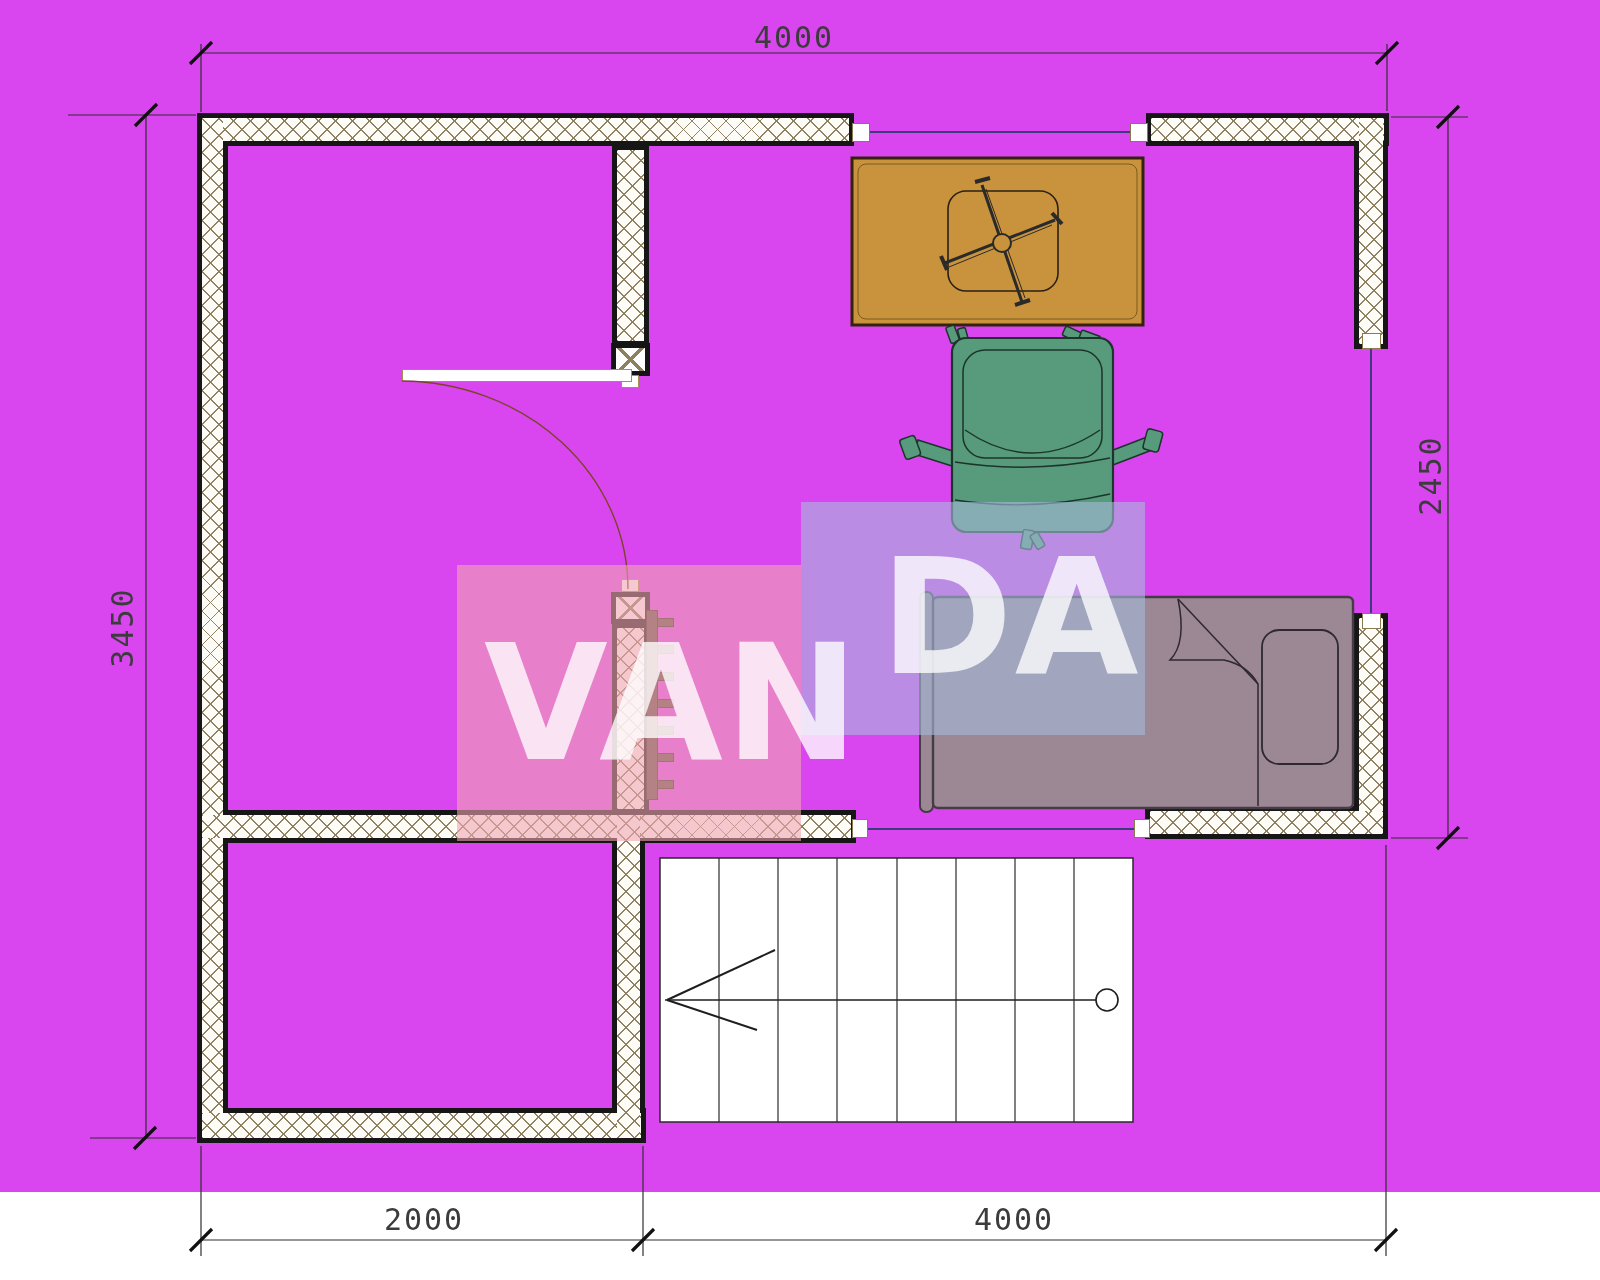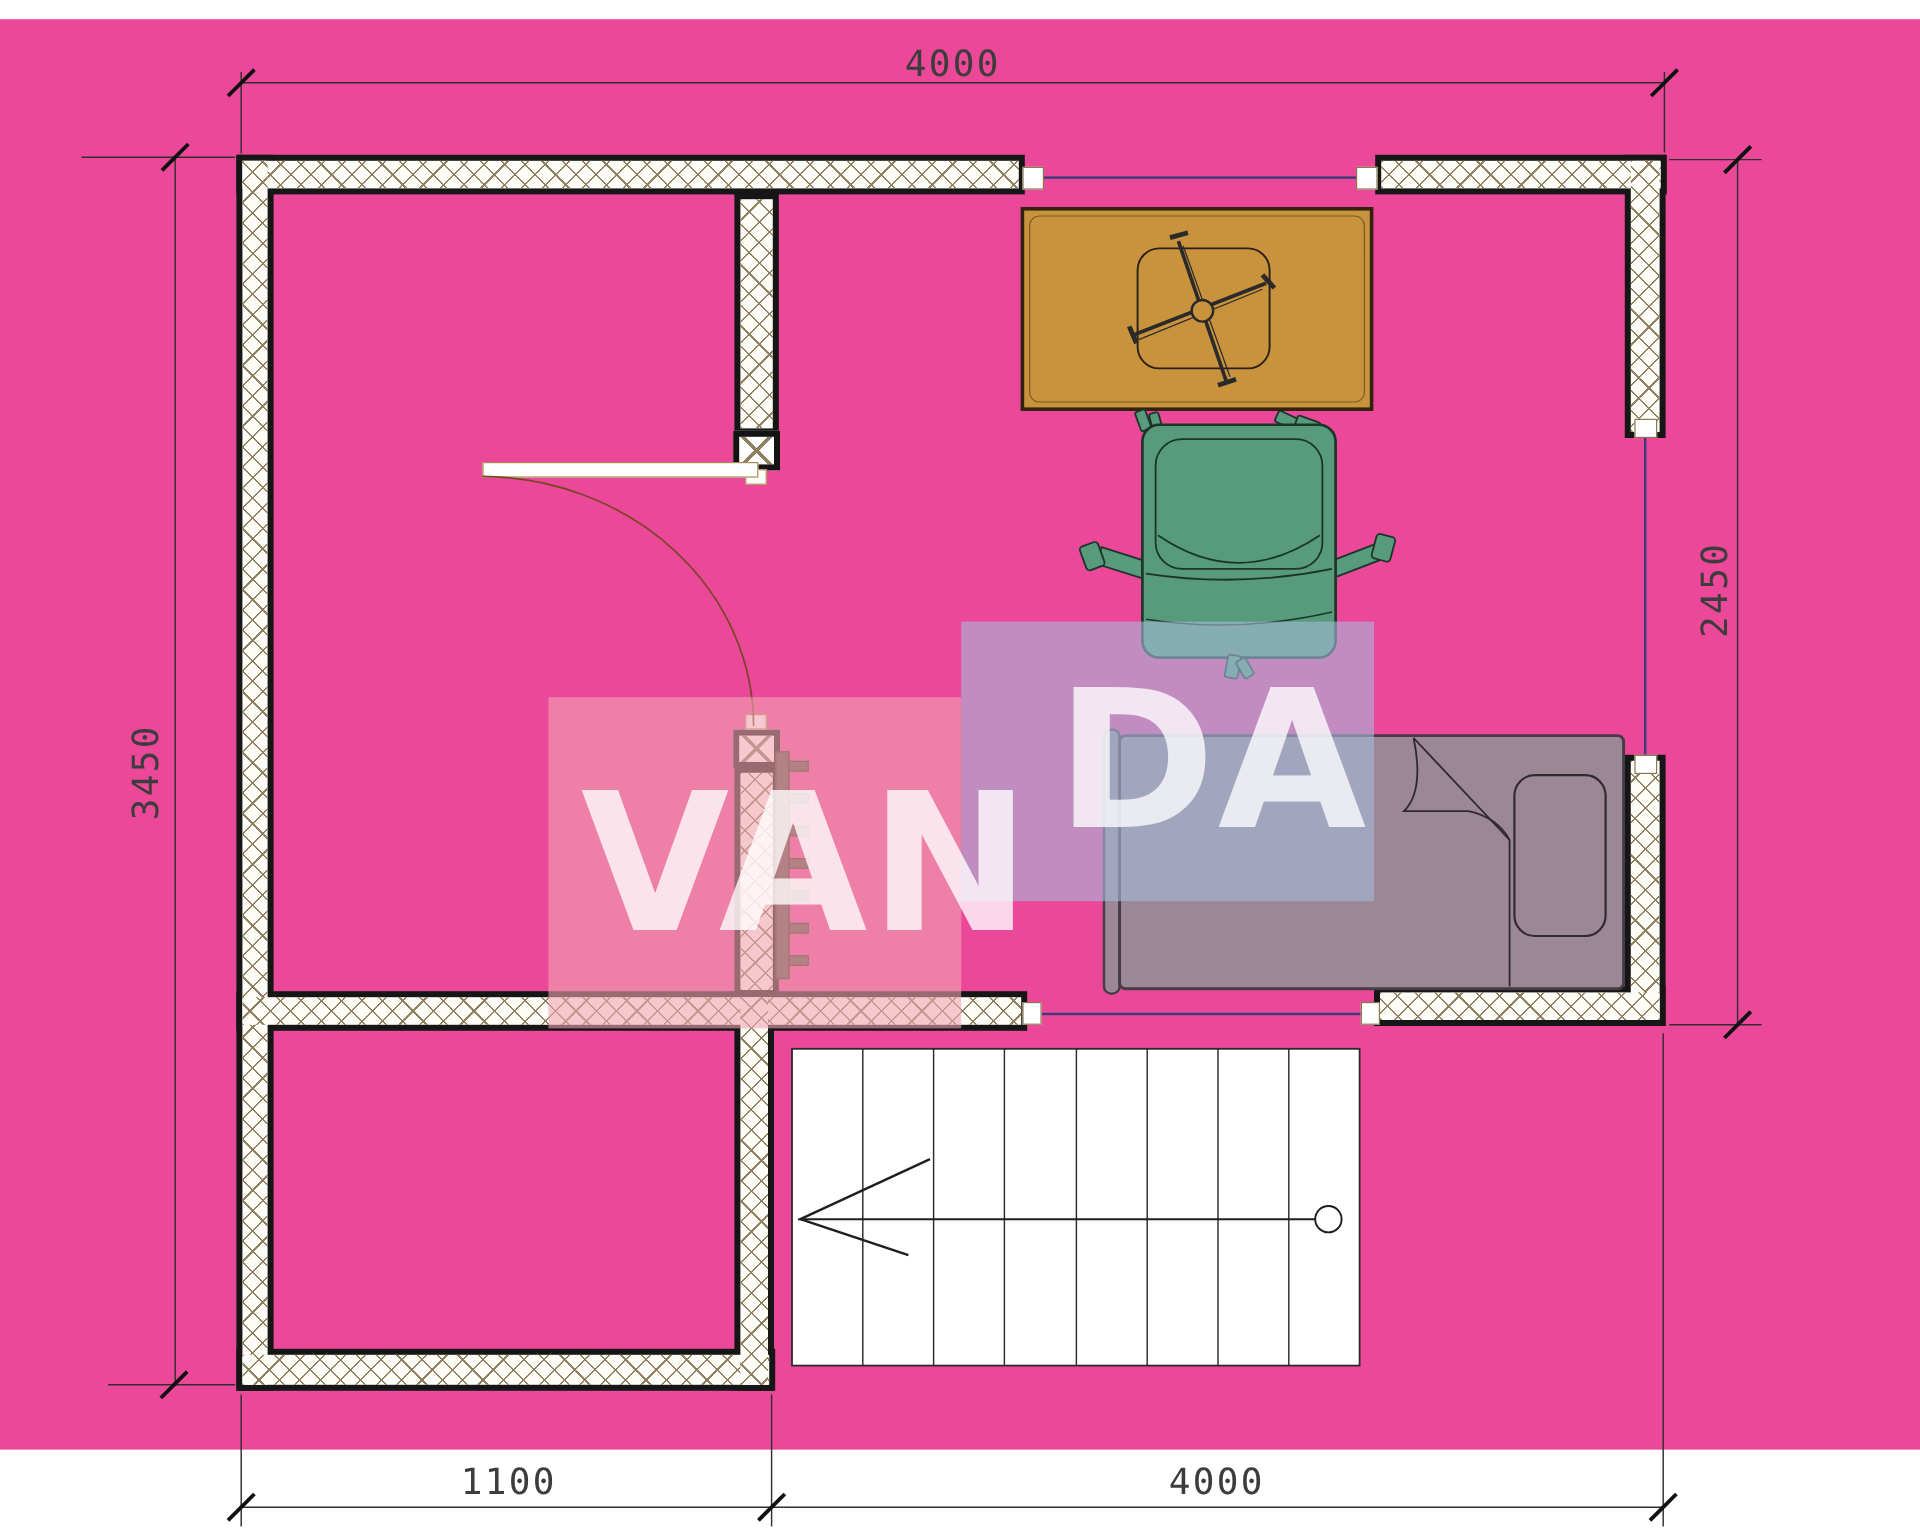--- a/index.html
+++ b/index.html
@@ -1,18 +1,18 @@
 <!DOCTYPE html>
 <html><head>
 <meta charset="utf-8">
 <style>
   html,body{margin:0;padding:0;background:#ffffff;}
   body{width:1600px;height:1280px;position:relative;overflow:hidden;
        font-family:"DejaVu Sans",sans-serif;}
-  .stage{position:absolute;left:0;top:16px;width:1600px;height:1192px;background:#ec4899;}
+  .stage{position:absolute;left:0;top:0;width:1600px;height:1192px;background:#d946ef;}
 
   
   .wb{position:absolute;background:#161616;}
   .wh{position:absolute;background:
       repeating-linear-gradient(45deg,  rgba(139,124,92,0.95) 0 1.3px, transparent 1.3px 12px),
       repeating-linear-gradient(135deg, rgba(139,124,92,0.95) 0 1.3px, transparent 1.3px 12px),
       #fdfcf7;}
 
   
   .xpost{position:absolute;box-sizing:border-box;border:5px solid #141414;background-color:#ffffff;
@@ -188,21 +188,21 @@
       <line x1="1437" y1="849" x2="1459" y2="827"></line>
       <line x1="190" y1="1251" x2="212" y2="1229"></line>
       <line x1="632" y1="1251" x2="654" y2="1229"></line>
       <line x1="1375" y1="1251" x2="1397" y2="1229"></line>
     </g>
   </svg>
 
   <div class="dimlabel" style="left:724px;top:20px;width:140px;">4000</div>
   <div class="dimlabel vert" style="left:52px;top:610px;width:140px;">3450</div>
   <div class="dimlabel vert" style="left:1360px;top:458px;width:140px;">2450</div>
-  <div class="dimlabel" style="left:354px;top:1202px;width:140px;">1100</div>
+  <div class="dimlabel" style="left:354px;top:1202px;width:140px;">2000</div>
   <div class="dimlabel" style="left:944px;top:1202px;width:140px;">4000</div>
 
   <div class="wm-block wm-pink" style="left:457px;top:565px;width:344px;height:276px;"></div>
   <div class="wm-block wm-blue" style="left:801px;top:502px;width:344px;height:233px;"></div>
   <div class="wm-text" style="left:880px;top:538px;">DA</div>
   <div class="wm-text" style="left:484px;top:624px;">VAN</div>
 
 </div>
 
 </body></html>

